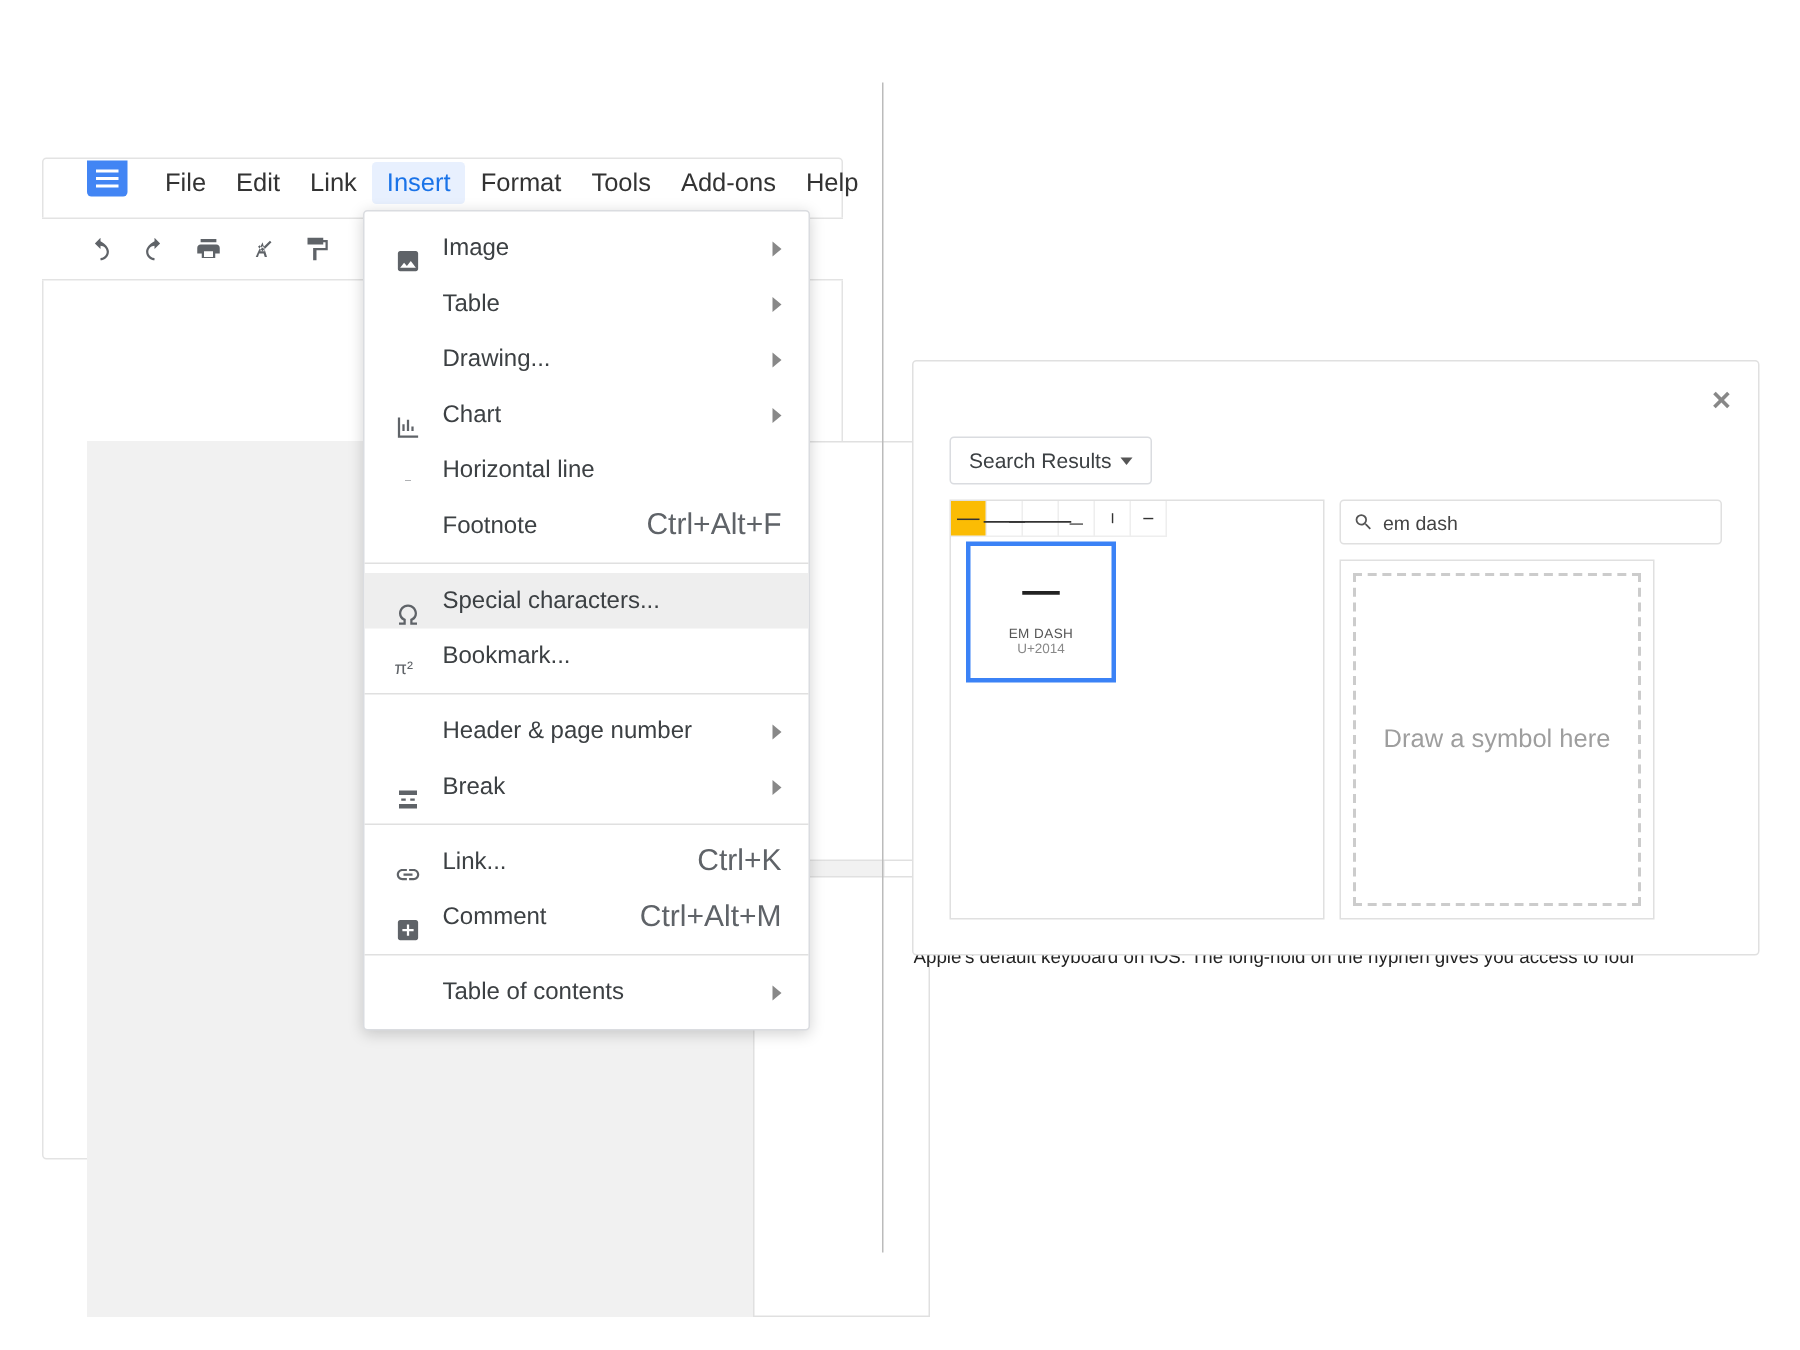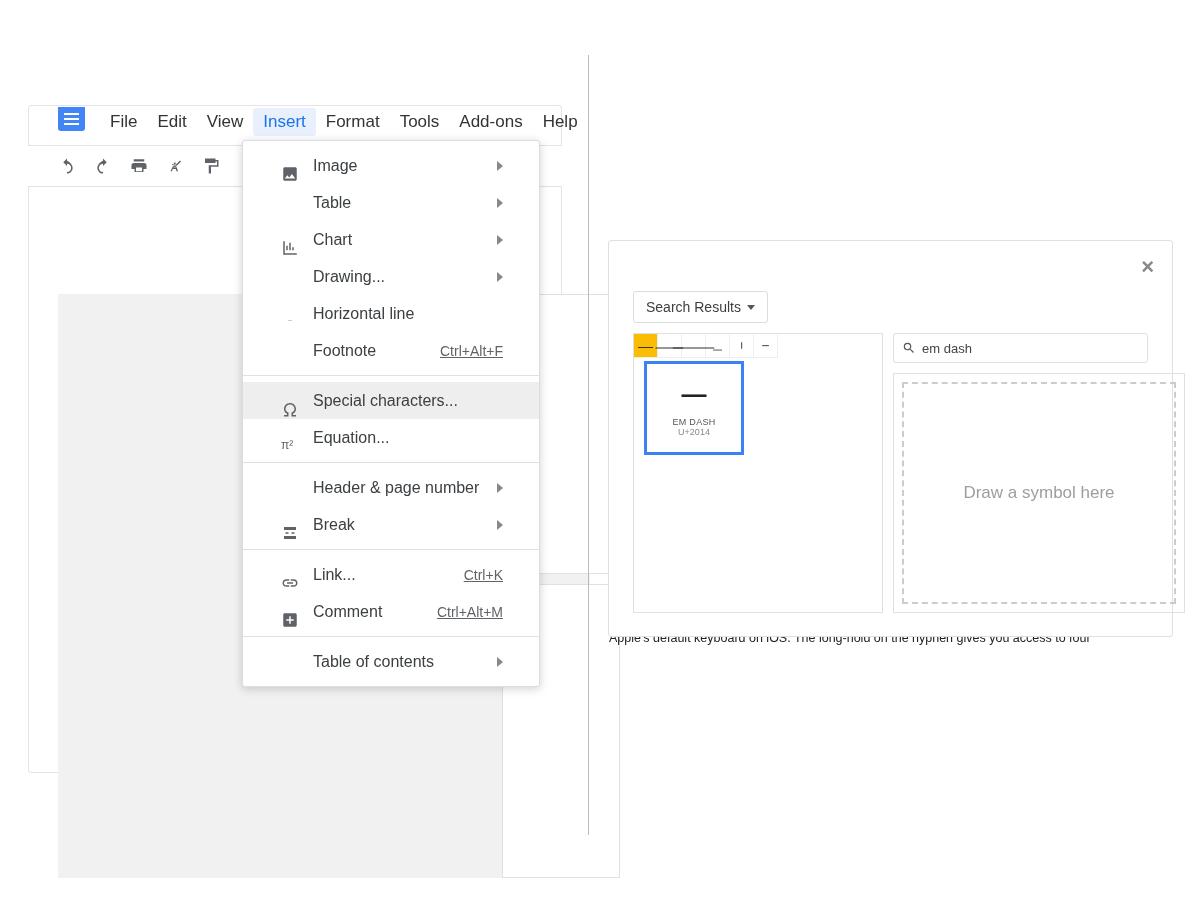--- a/index.html
+++ b/index.html
@@ -87,39 +87,39 @@
     background: #fff;
     border: 1px solid #dadce0;
     box-shadow: 0 2px 10px rgba(0,0,0,0.18);
     border-radius: 3px;
     padding: 6px 0;
   }
   .dd-item {
     display: flex;
     align-items: center;
     height: 37px;
-    padding: 0 36px;
+    padding: 0 18px;
     font-size: 16px;
     color: #3c4043;
     cursor: pointer;
     position: relative;
   }
   .dd-item.highlighted { background: #eeeeee; }
   .dd-item .icon-slot {
     width: 22px;
     height: 22px;
     margin-right: 12px;
     display: flex;
     align-items: center;
     justify-content: center;
     margin-top: 16px;
   }
   .dd-item .icon-slot svg { fill: #5f6368; }
   .dd-item .label { flex: 1; }
-  .dd-item .shortcut { font-size: 14px; color: #5f6368; text-decoration: underline; }
+  .dd-item .shortcut { font-size: 20px; color: #5f6368; }
   .dd-item .sub-arrow {
     width: 0; height: 0;
     border-top: 5px solid transparent;
     border-bottom: 5px solid transparent;
     border-left: 6px solid #888;
     margin-left: 10px;
   }
   .dd-divider { height: 1px; background: #e0e0e0; margin: 6px 0; }
 
   .doc-area {
@@ -257,21 +257,21 @@
     outline: none;
     font-size: 13px;
     color: #444;
     flex: 1;
   }
 
   .draw-pad {
     position: absolute;
     left: 284px;
     top: 132px;
-    width: 292px;
+    width: 210px;
     height: 240px;
     border: 1px solid #e0e0e0;
     display: flex;
     align-items: center;
     justify-content: center;
     padding: 8px;
   }
   .draw-inner {
     width: 100%;
     height: 100%;
@@ -317,21 +317,21 @@
 
 <div class="logo">
   <div class="bar"></div>
     <div class="bar"></div>
     <div class="bar"></div>
 </div>
 
 <div class="menubar">
   <div class="menu-item">File</div>
   <div class="menu-item">Edit</div>
-  <div class="menu-item">View</div>
+  <div class="menu-item">Link</div>
   <div class="menu-item active">Insert</div>
   <div class="menu-item">Format</div>
   <div class="menu-item">Tools</div>
   <div class="menu-item">Add-ons</div>
   <div class="menu-item">Help</div>
 </div>
 
 <div class="toolbar">
   <svg class="tb-icon" viewBox="0 0 24 24">
       <path d="M12 5V2L7 7l5 5V9c3 0 5.5 2.5 5.5 5.5S15 20 12 20v2c4 0 7.5-3.5 7.5-7.5S16 7 12 5z"></path>
@@ -360,31 +360,31 @@
       </span>
     <span class="label">Image</span>
     <span class="sub-arrow"></span>
   </div>
   <div class="dd-item">
     <span class="icon-slot"></span>
     <span class="label">Table</span>
     <span class="sub-arrow"></span>
   </div>
   <div class="dd-item">
-    <span class="icon-slot">
-        <svg viewBox="0 0 24 24" width="18" height="18">
-          <path d="M3 3v18h18v-2H5V3H3zm4 12h2V9H7v6zm4 0h2V5h-2v10zm4 0h2v-4h-2v4z"></path>
-        </svg>
-      </span>
-    <span class="label">Chart</span>
-    <span class="sub-arrow"></span>
-  </div>
-  <div class="dd-item">
     <span class="icon-slot"></span>
     <span class="label">Drawing...</span>
+    <span class="sub-arrow"></span>
+  </div>
+  <div class="dd-item">
+    <span class="icon-slot">
+        <svg viewBox="0 0 24 24" width="18" height="18">
+          <path d="M3 3v18h18v-2H5V3H3zm4 12h2V9H7v6zm4 0h2V5h-2v10zm4 0h2v-4h-2v4z"></path>
+        </svg>
+      </span>
+    <span class="label">Chart</span>
     <span class="sub-arrow"></span>
   </div>
   <div class="dd-item">
     <span class="icon-slot">
         <svg viewBox="0 0 24 24" width="18" height="4">
           <rect y="1" width="24" height="2"></rect>
         </svg>
       </span>
     <span class="label">Horizontal line</span>
   </div>
@@ -401,21 +401,21 @@
         </svg>
       </span>
     <span class="label">Special characters...</span>
   </div>
   <div class="dd-item">
     <span class="icon-slot">
         <svg viewBox="0 0 24 24" width="18" height="18">
           <text x="0" y="16" font-size="16" fill="#5f6368">π²</text>
         </svg>
       </span>
-    <span class="label">Equation...</span>
+    <span class="label">Bookmark...</span>
   </div>
   <div class="dd-divider"></div>
   <div class="dd-item">
     <span class="icon-slot"></span>
     <span class="label">Header &amp; page number</span>
     <span class="sub-arrow"></span>
   </div>
   <div class="dd-item">
     <span class="icon-slot">
         <svg viewBox="0 0 24 24" width="18" height="18">

